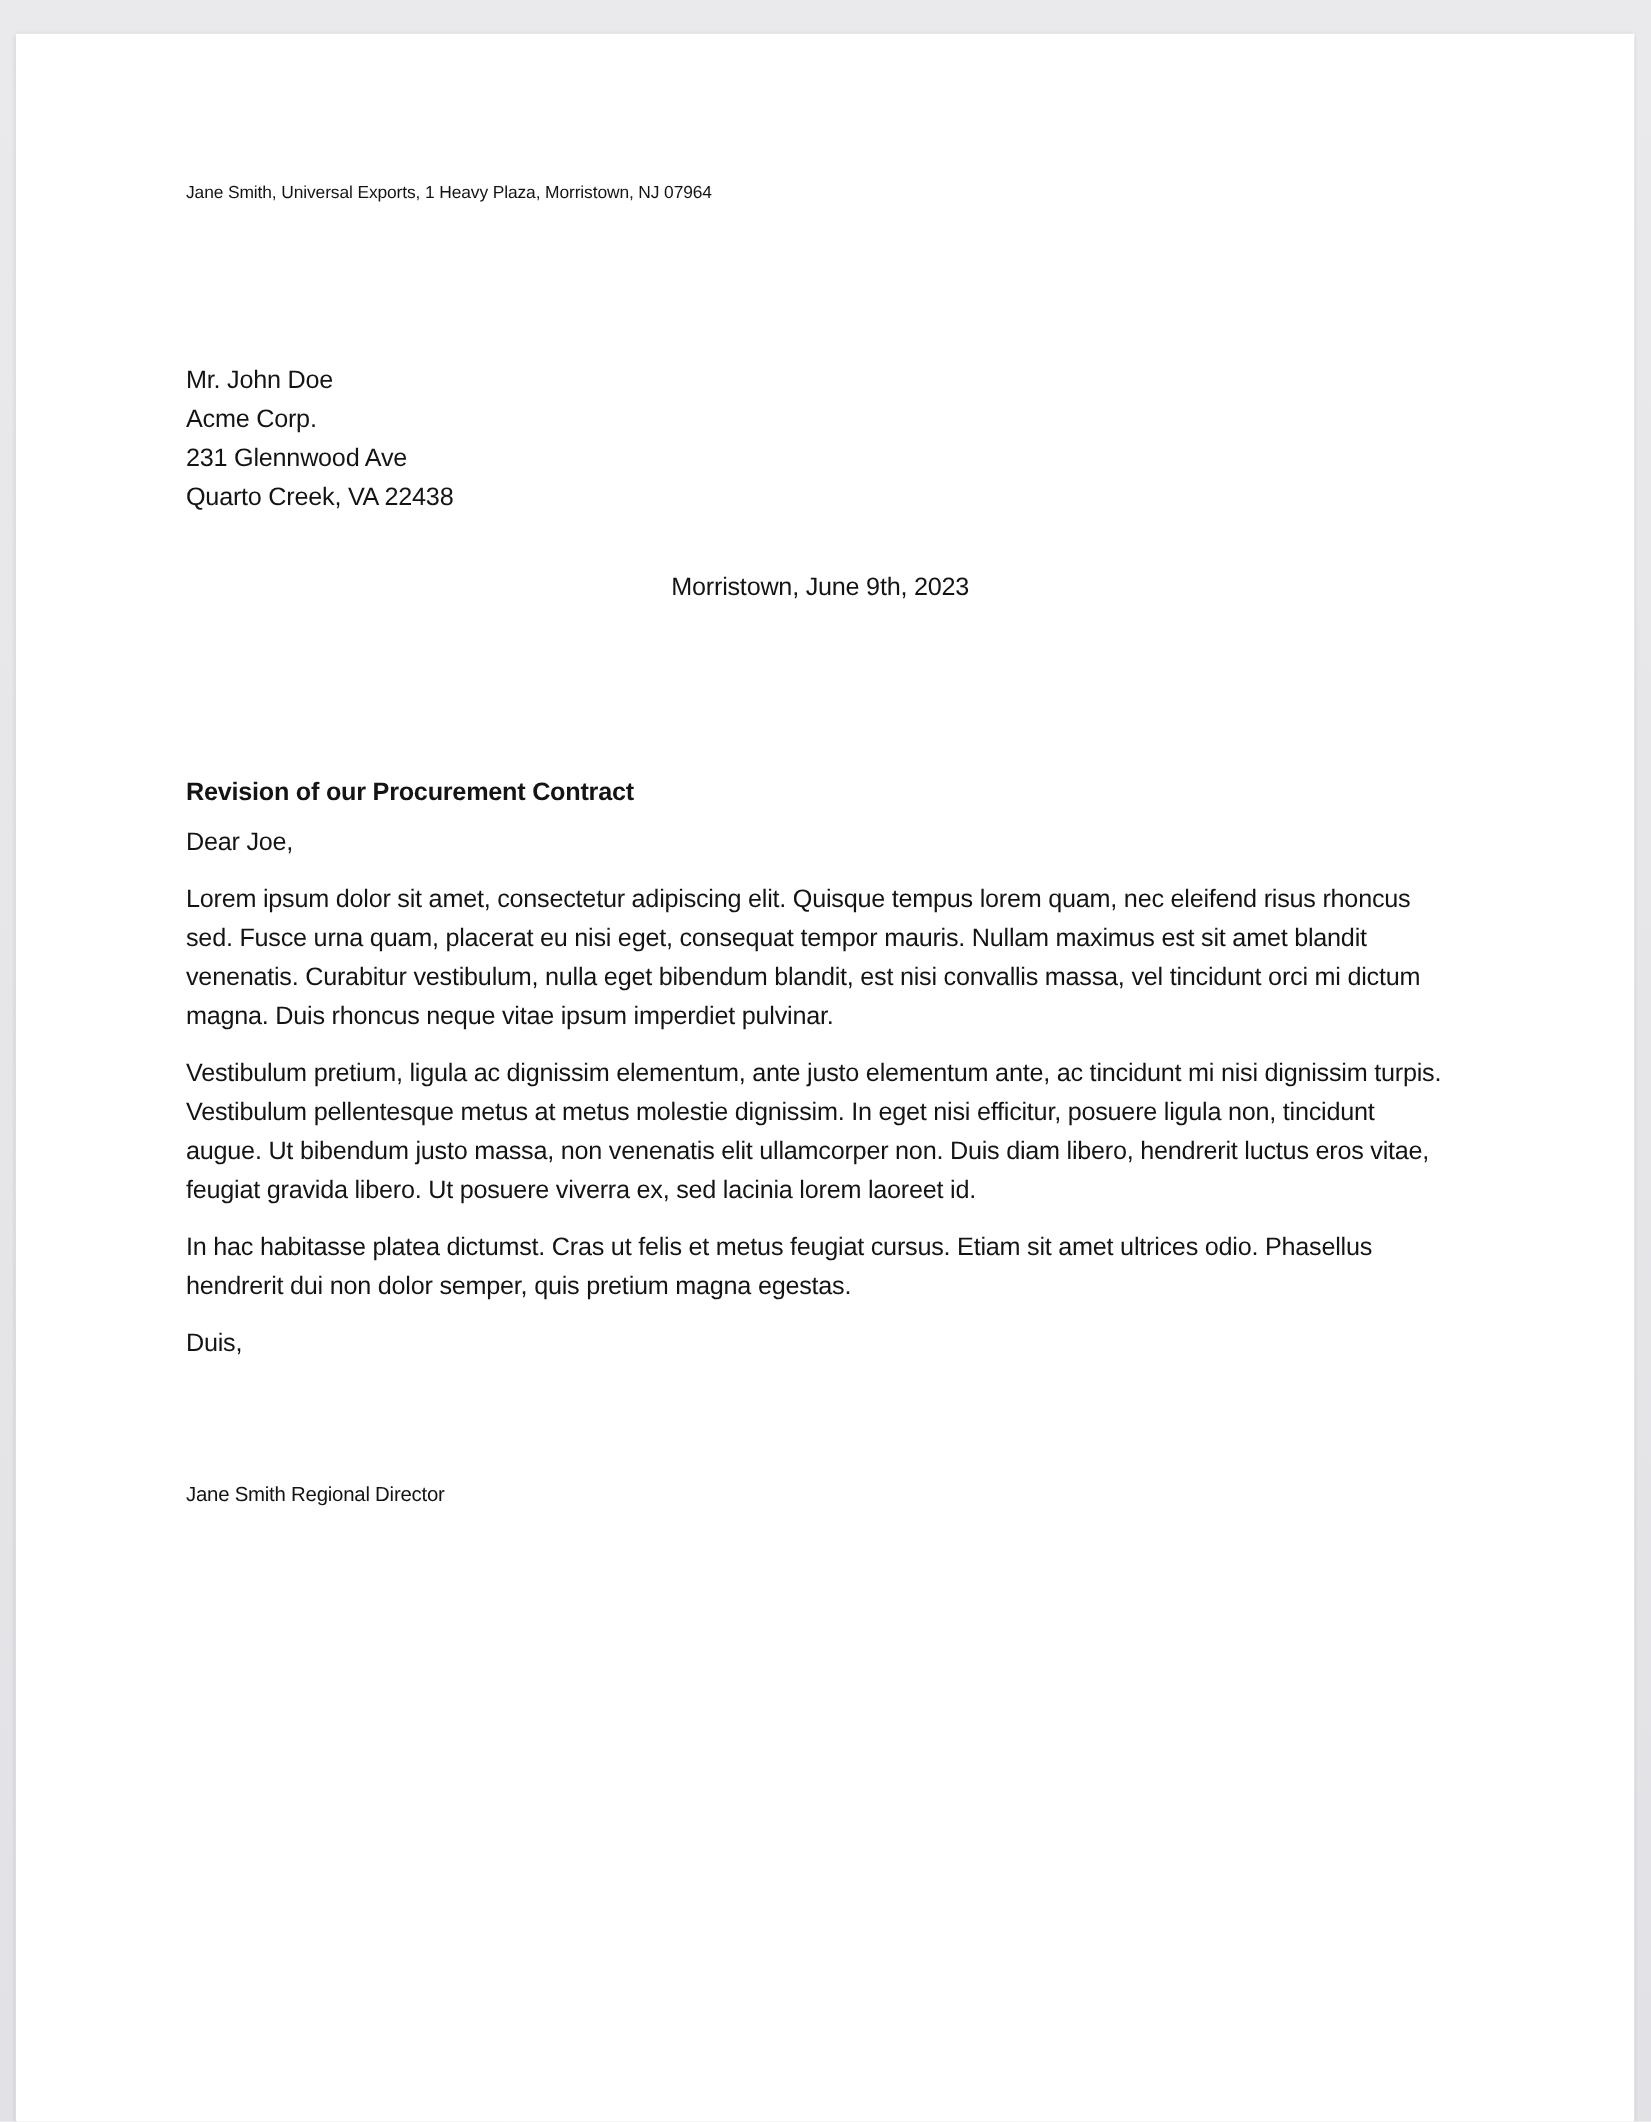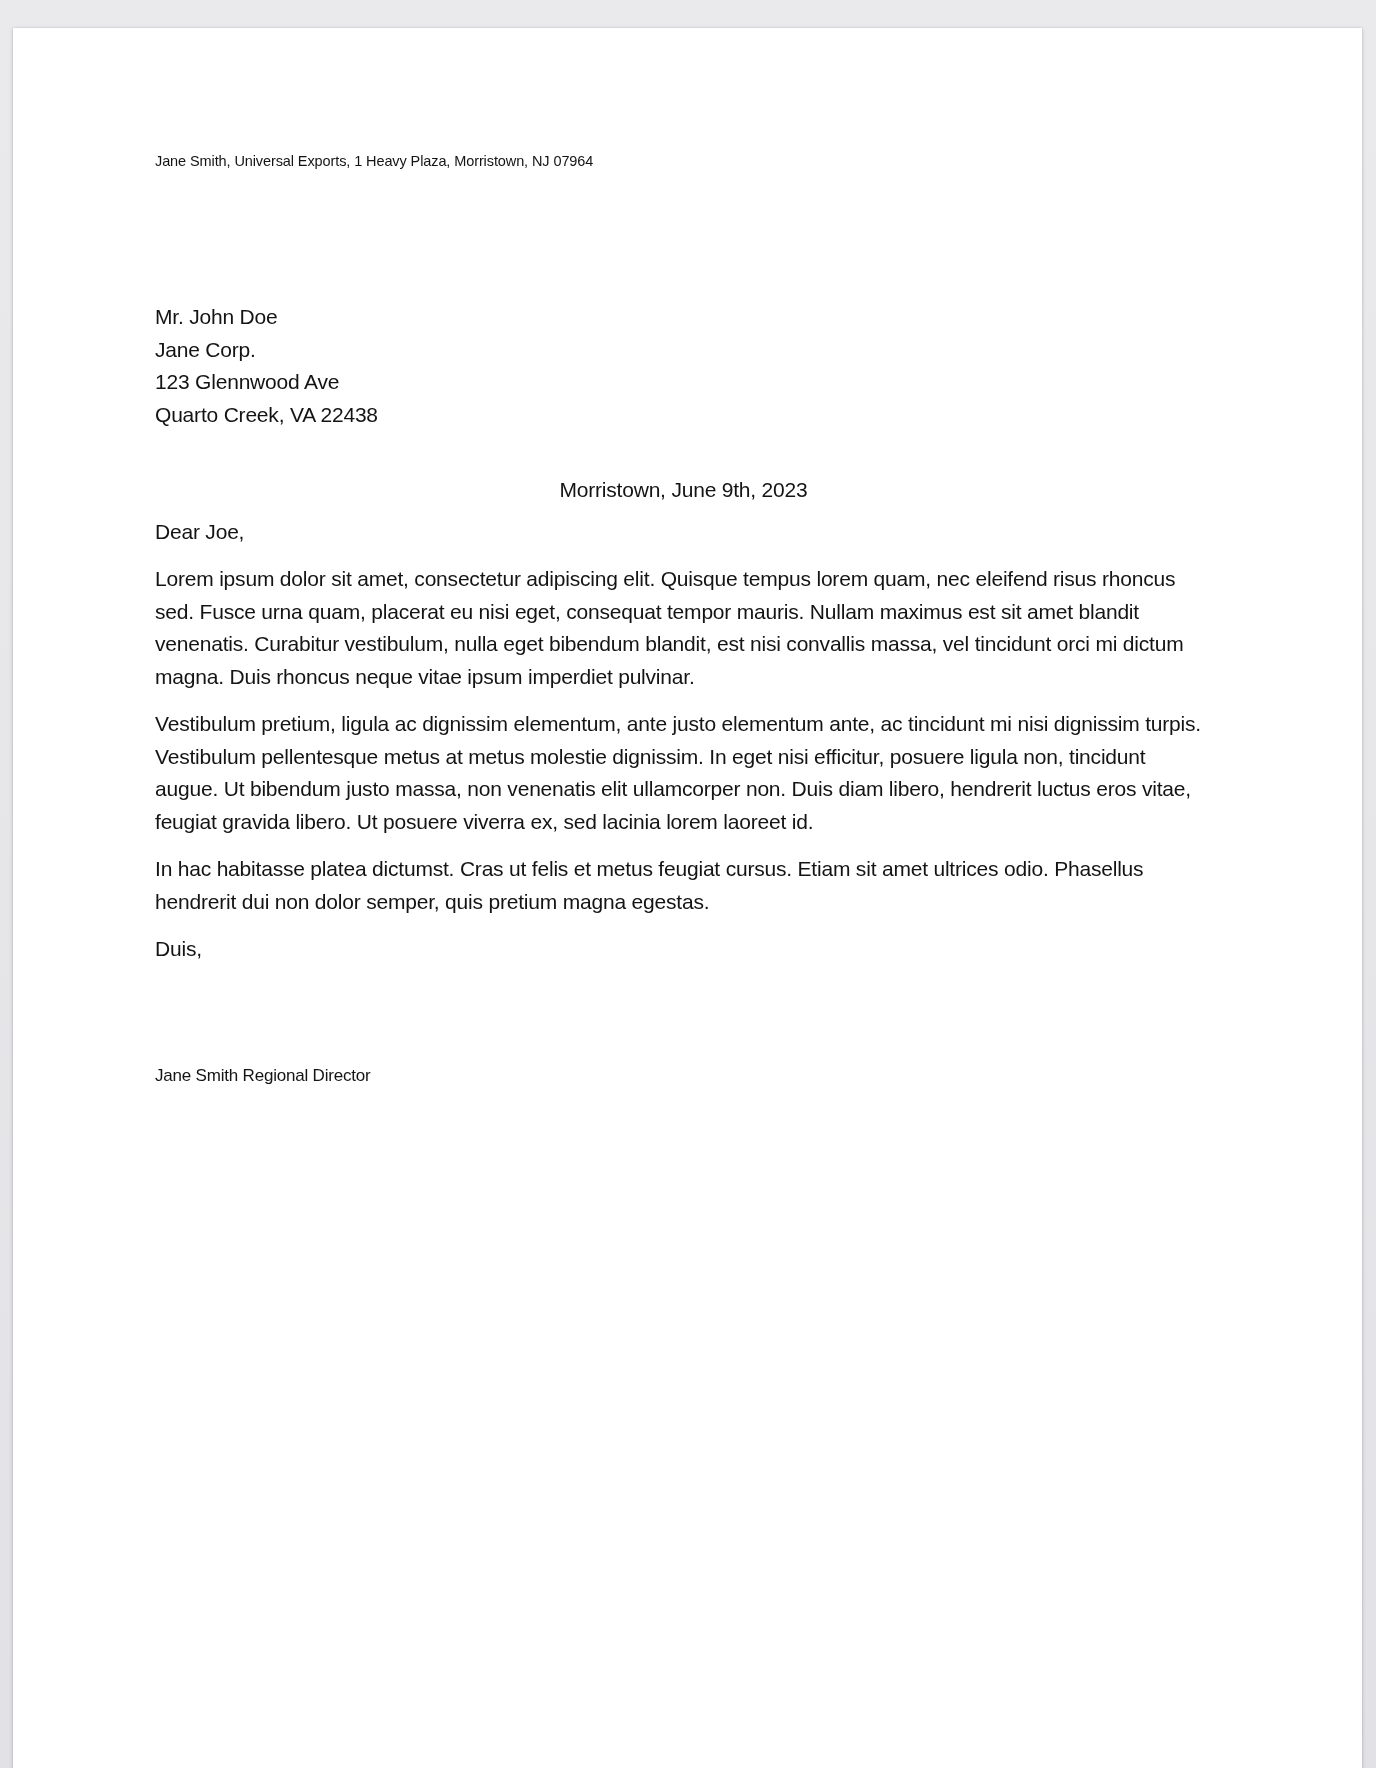--- a/index.html
+++ b/index.html
@@ -82,27 +82,28 @@
 </style>
 </head>
 <body>
 
 <div class="page">
 
   <div class="sender-line">Jane Smith, Universal Exports, 1 Heavy Plaza, Morristown, NJ 07964</div>
 
   <div class="recipient-block">
     <div>Mr. John Doe</div>
-    <div>Jane Corp.</div>
-    <div>123 Glennwood Ave</div>
+    <div>Acme Corp.</div>
+    <div>231 Glennwood Ave</div>
     <div>Quarto Creek, VA 22438</div>
   </div>
 
   <div class="dateline">Morristown, June 9th, 2023</div>
 
+  <div class="subject">Revision of our Procurement Contract</div>
 
   <div class="salutation">Dear Joe,</div>
 
   <p class="para">Lorem ipsum dolor sit amet, consectetur adipiscing elit. Quisque tempus lorem quam, nec eleifend risus rhoncus sed. Fusce urna quam, placerat eu nisi eget, consequat tempor mauris. Nullam maximus est sit amet blandit venenatis. Curabitur vestibulum, nulla eget bibendum blandit, est nisi convallis massa, vel tincidunt orci mi dictum magna. Duis rhoncus neque vitae ipsum imperdiet pulvinar.</p>
 
   <p class="para">Vestibulum pretium, ligula ac dignissim elementum, ante justo elementum ante, ac tincidunt mi nisi dignissim turpis. Vestibulum pellentesque metus at metus molestie dignissim. In eget nisi efficitur, posuere ligula non, tincidunt augue. Ut bibendum justo massa, non venenatis elit ullamcorper non. Duis diam libero, hendrerit luctus eros vitae, feugiat gravida libero. Ut posuere viverra ex, sed lacinia lorem laoreet id.</p>
 
   <p class="para">In hac habitasse platea dictumst. Cras ut felis et metus feugiat cursus. Etiam sit amet ultrices odio. Phasellus hendrerit dui non dolor semper, quis pretium magna egestas.</p>
 
   <div class="closing">Duis,</div>

